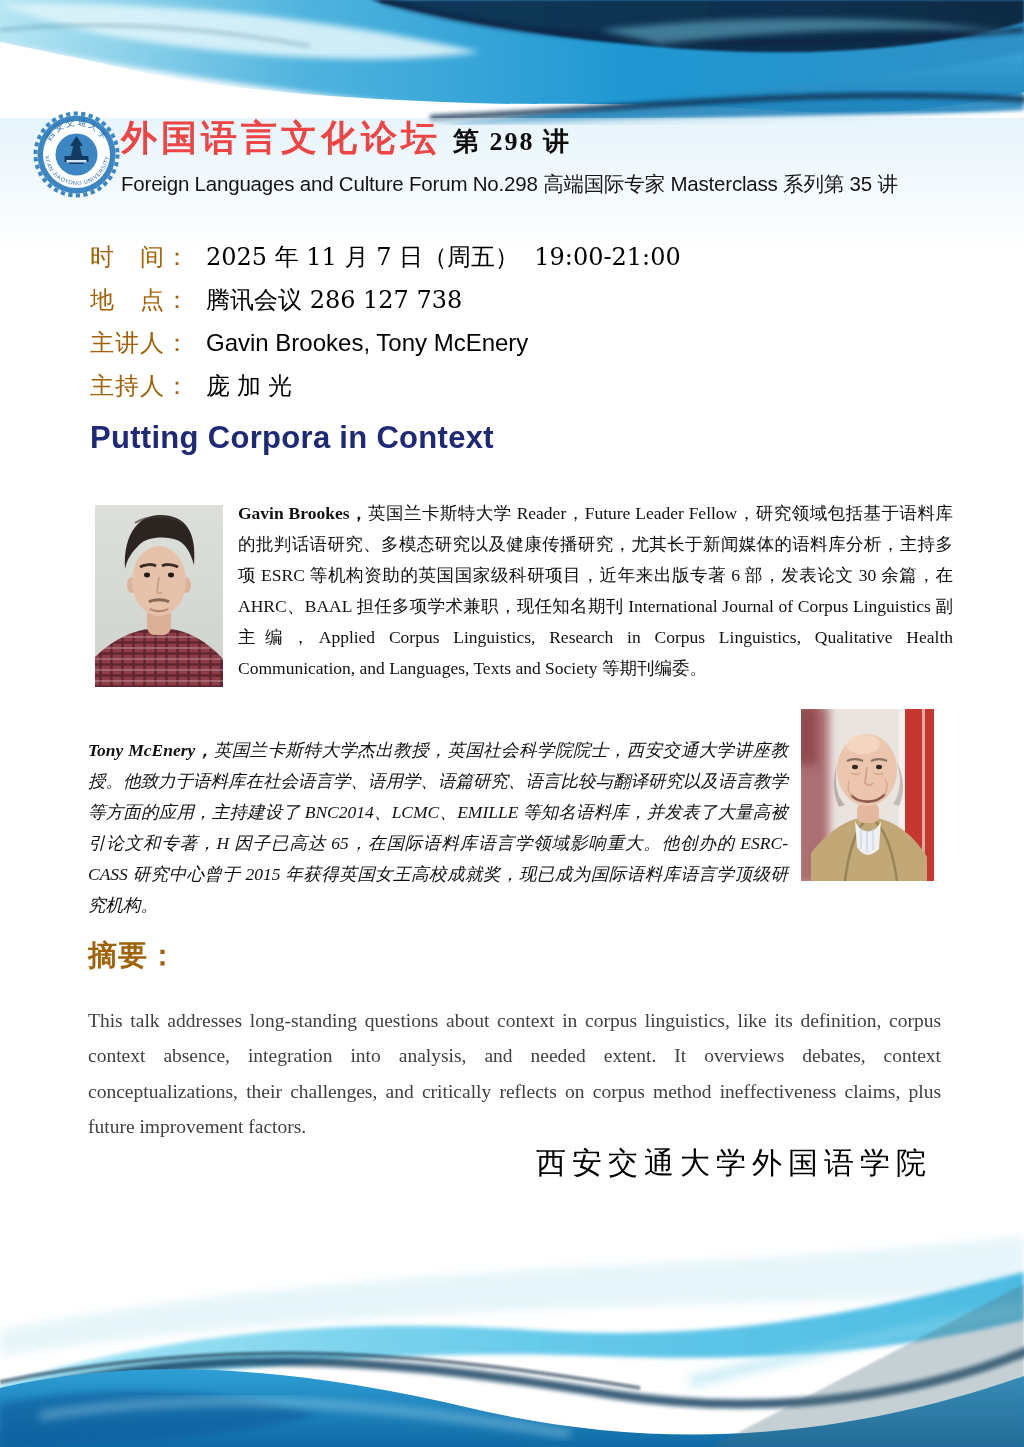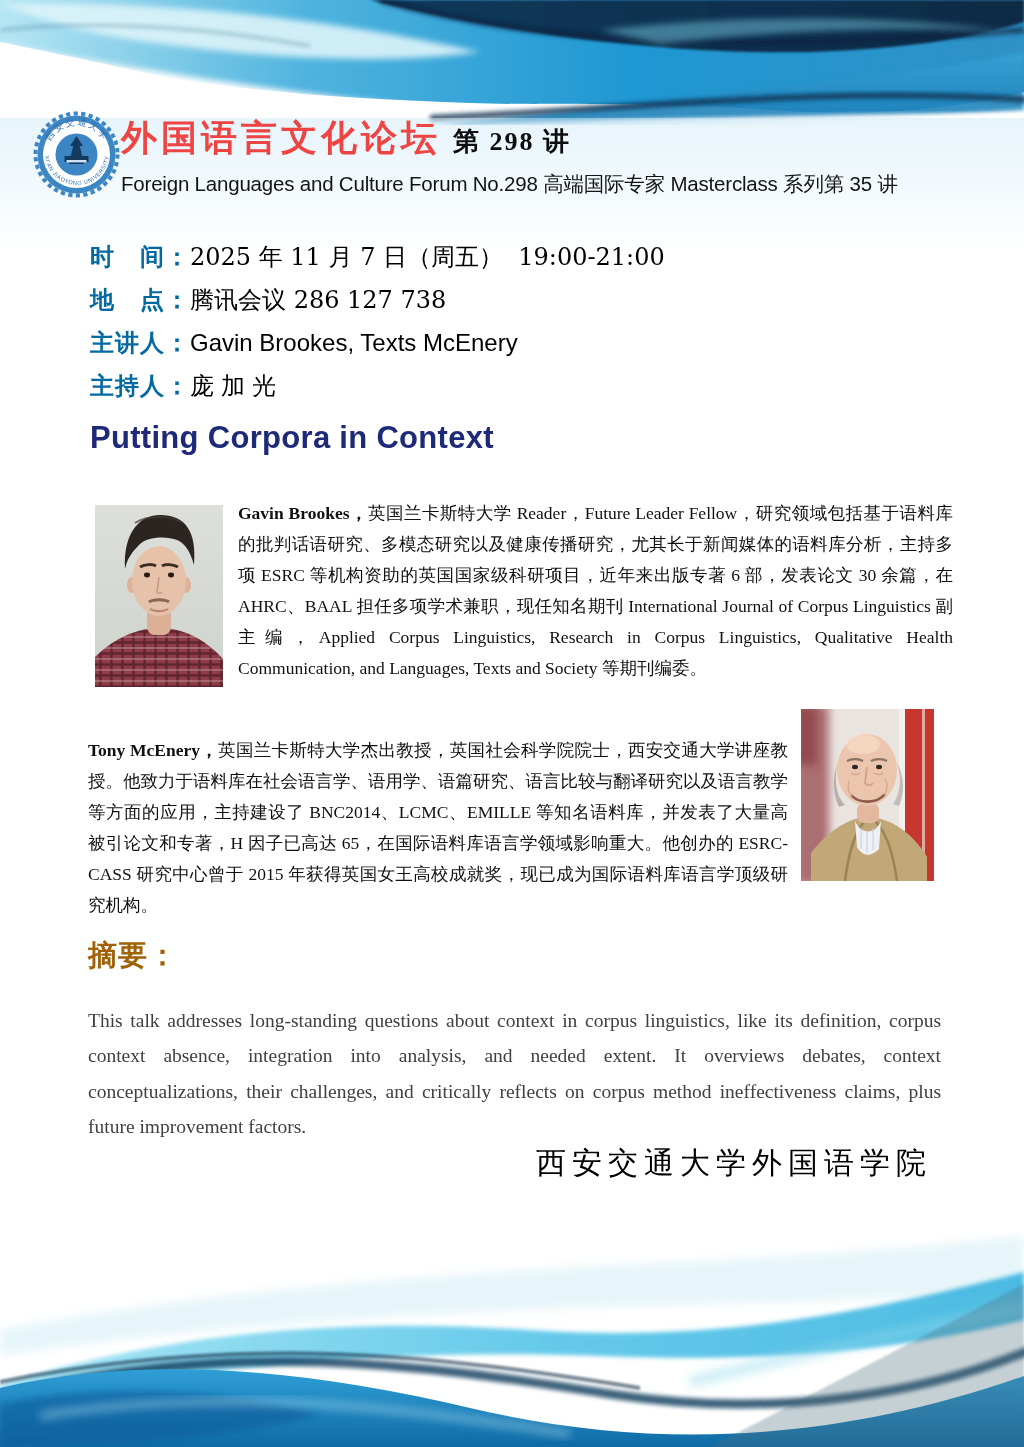--- a/index.html
+++ b/index.html
@@ -26,21 +26,21 @@
   }
   .title-no{font-size:26px;font-weight:bold;color:#0d0d0d;margin-left:12px;letter-spacing:2px;}
   .subtitle{
     margin-top:7px;font-size:20.5px;color:#141414;
     font-family:"Liberation Sans","DejaVu Sans",sans-serif;letter-spacing:-0.2px;
   }
   
   .info{position:absolute;top:241px;left:90px;}
   .info-row{margin-bottom:13px;height:30px;display:flex;align-items:baseline;}
   .info-label{
-    font-size:24px;font-weight:bold;color:#0369a1;
+    font-size:24px;font-weight:normal;color:#a16207;margin-right:16px;
     font-family:"DejaVu Serif","Liberation Serif",serif;letter-spacing:1px;
     white-space:pre-wrap;
   }
   .info-value{
     font-size:24px;color:#000;white-space:pre-wrap;
     font-family:"Liberation Sans","DejaVu Sans",sans-serif;
   }
   .info-value.cnval{font-family:"DejaVu Serif","Liberation Serif",serif;}
   .info-value.host{letter-spacing:7px;}
   
@@ -52,21 +52,21 @@
   .speaker1{position:absolute;top:505px;left:88px;width:858px;display:flex;padding-left:7px;}
   .photo-frame{flex:0 0 auto;overflow:hidden;}
   .photo-gavin{width:128px;height:182px;margin-right:15px;}
   .photo-tony{width:133px;height:172px;margin-top:-8px;}
   .bio{
     font-size:17.5px;line-height:31px;text-align:justify;color:#101010;
     font-family:"Liberation Serif","DejaVu Serif",serif;
   }
   .speaker1 .bio{width:715px;margin-top:-7px;}
   .speaker2{position:absolute;top:717px;left:88px;width:848px;display:flex;}
-  .speaker2 .bio{width:700px;margin-right:13px;}
+  .speaker2 .bio{width:700px;margin-right:13px;font-style:italic;}
   .bio .bname{font-weight:bold;}
   
   .abstract-heading{
     position:absolute;top:936px;left:88px;font-size:29px;font-weight:bold;color:#a16207;
     font-family:"Liberation Sans","DejaVu Sans",sans-serif;letter-spacing:1px;
   }
   .abstract-text{
     position:absolute;top:983px;left:88px;width:853px;
     font-size:19.5px;line-height:35.5px;text-align:justify;color:#404040;
   }
@@ -158,21 +158,21 @@
     <div class="info-row">
       <span class="info-label">时　间：</span>
       <span class="info-value cnval">2025 年 11 月 7 日（周五）  19:00-21:00</span>
     </div>
     <div class="info-row">
       <span class="info-label">地　点：</span>
       <span class="info-value cnval">腾讯会议 286 127 738</span>
     </div>
     <div class="info-row">
       <span class="info-label">主讲人：</span>
-      <span class="info-value">Gavin Brookes, Texts McEnery</span>
+      <span class="info-value">Gavin Brookes, Tony McEnery</span>
     </div>
     <div class="info-row">
       <span class="info-label">主持人：</span>
       <span class="info-value cnval host">庞加光</span>
     </div>
   </div>
 
   <div class="talk-title">Putting Corpora in Context</div>
 
   <div class="speaker1">

